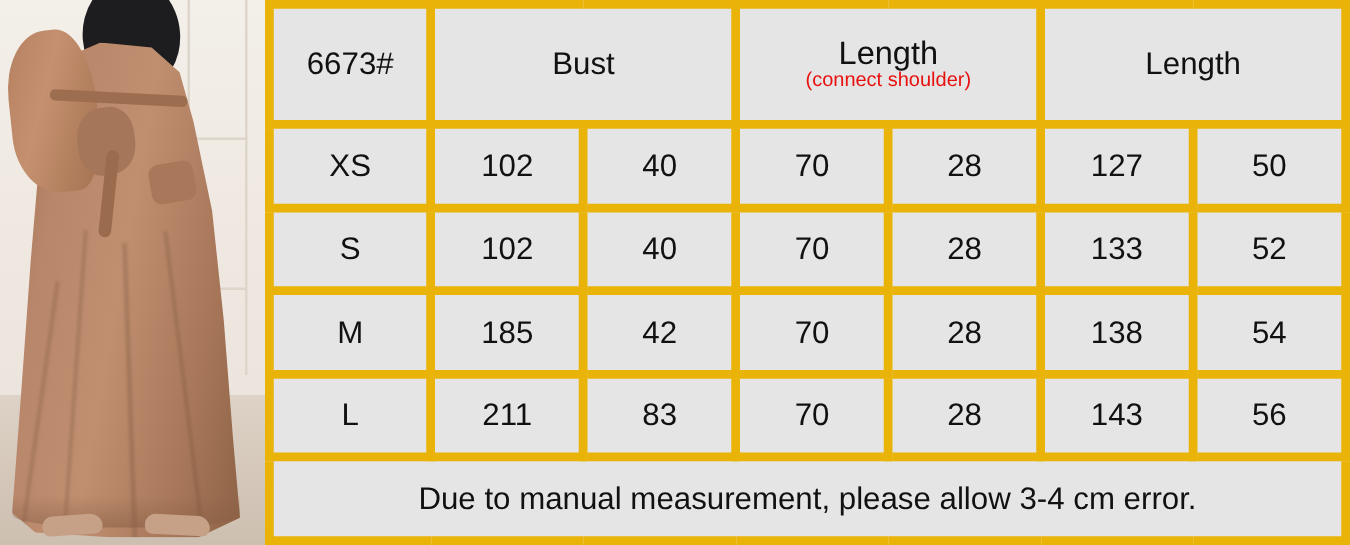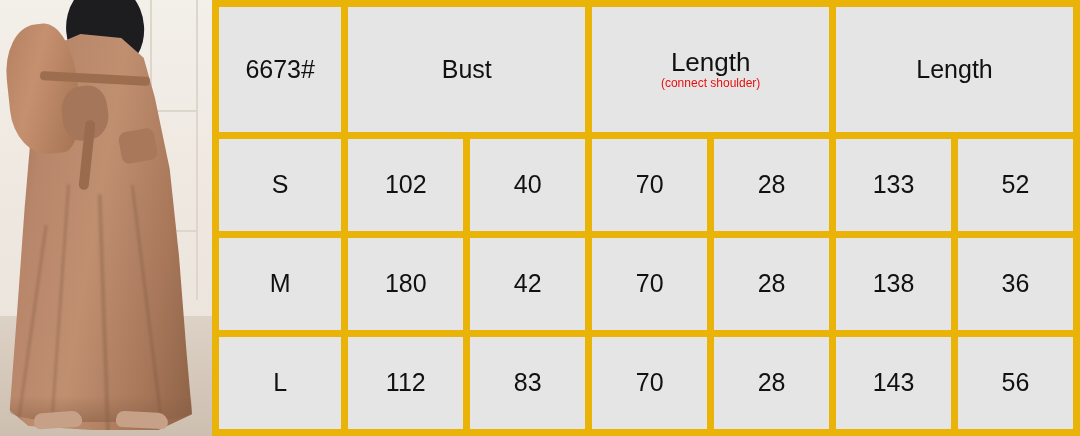--- a/index.html
+++ b/index.html
@@ -184,21 +184,21 @@
   .sleeve-head {
     line-height: 1.05;
   }
   .sleeve-head .main {
     display: block;
     font-size: 26px;
     color: #111111;
   }
   .sleeve-head .sub {
     display: block;
-    font-size: 12px;
+    font-size: 16px;
     color: #e8100f;
     margin-top: 1px;
   }
   .note-cell {
     color: #e8100f;
     font-size: 23px;
     background: #fbfbfb;
   }
   col.c-tag { width: 17.5%; }
   col.c-n { width: 16.5%; }
@@ -249,44 +249,56 @@
           <td class="code-cell">6673#</td>
           <td colspan="2">Bust</td>
           <td colspan="2" class="sleeve-head">
             <span class="main">Length</span>
             <span class="sub">(connect shoulder)</span>
           </td>
           <td colspan="2">Length</td>
         </tr>
 
         <tr>
+          <td>XS</td>
+          <td>102</td>
+          <td>40</td>
+          <td>70</td>
+          <td>28</td>
+          <td>127</td>
+          <td>50</td>
+        </tr>
+        <tr>
           <td>S</td>
           <td>102</td>
           <td>40</td>
           <td>70</td>
           <td>28</td>
           <td>133</td>
           <td>52</td>
         </tr>
         <tr>
           <td>M</td>
-          <td>180</td>
+          <td>185</td>
           <td>42</td>
           <td>70</td>
           <td>28</td>
           <td>138</td>
-          <td>36</td>
+          <td>54</td>
         </tr>
         <tr>
           <td>L</td>
-          <td>112</td>
+          <td>211</td>
           <td>83</td>
           <td>70</td>
           <td>28</td>
           <td>143</td>
           <td>56</td>
         </tr>
 
+        <tr>
+          <td colspan="7" class="note-cell">Due to manual measurement, please allow 3-4 cm error.</td>
+        </tr>
       </tbody>
     </table>
   </div>
 
 </div>
 
 </body></html>

